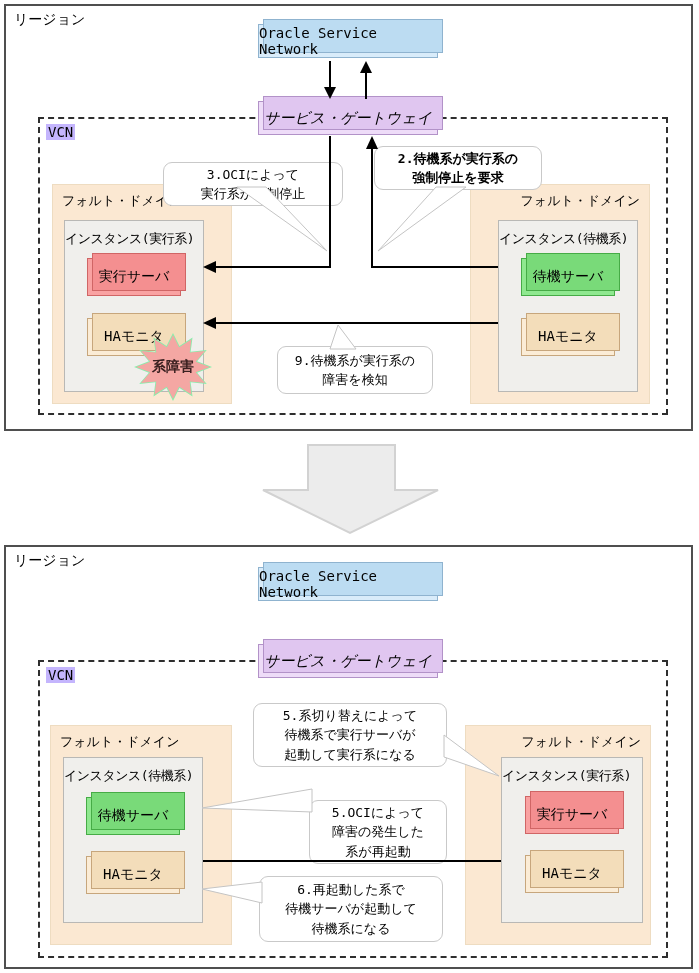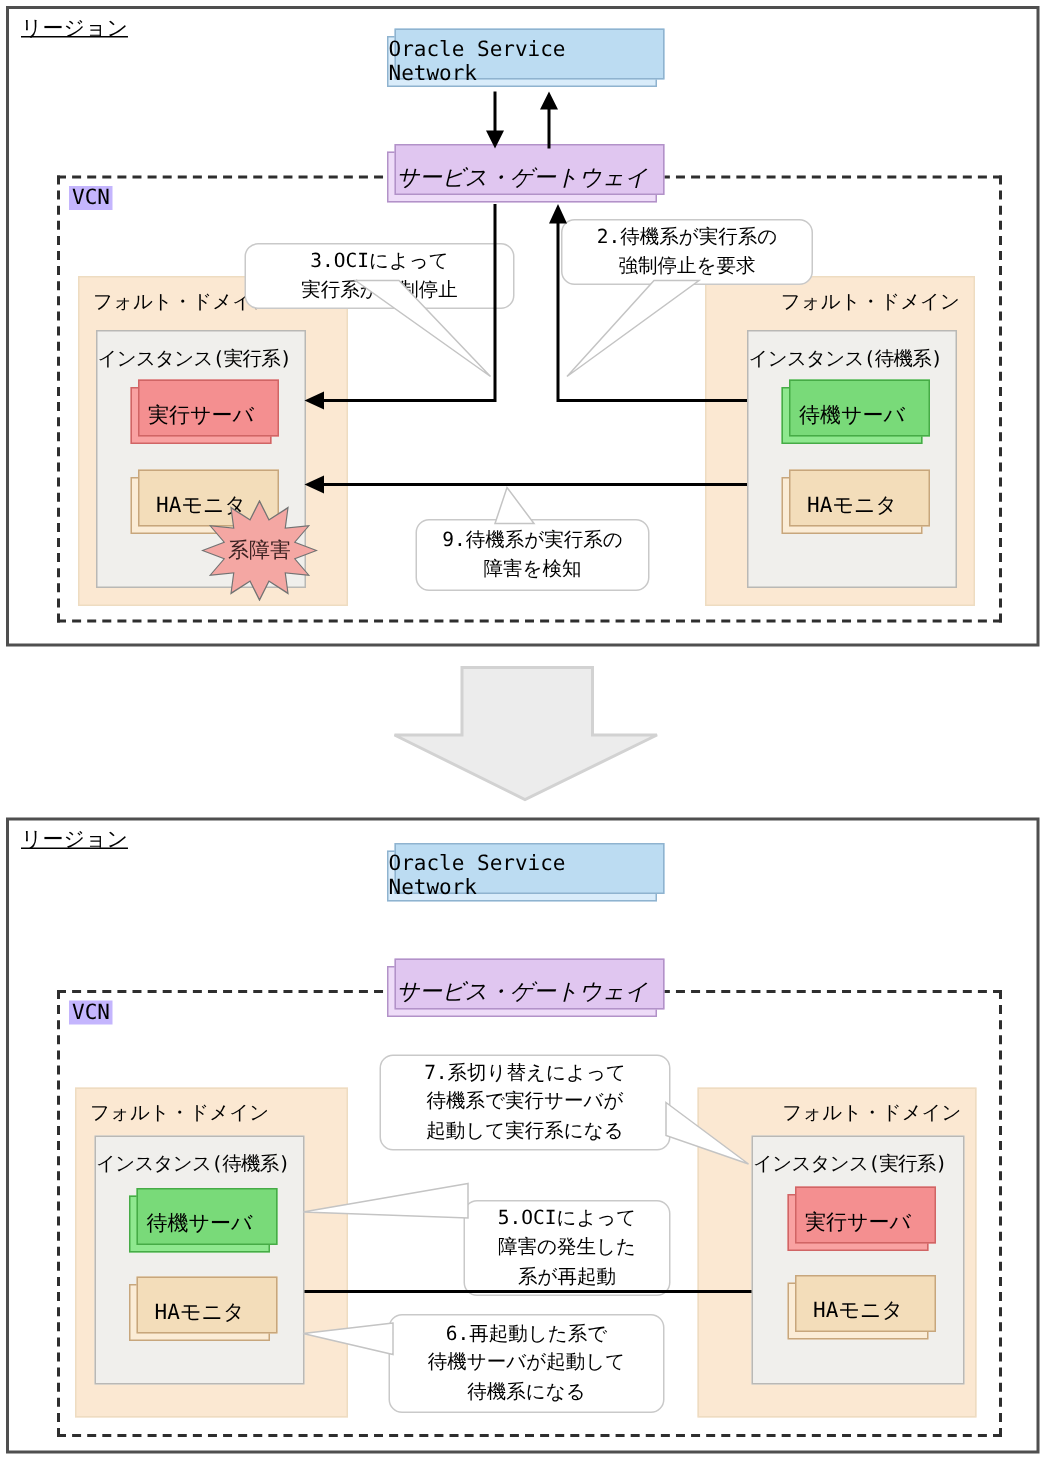--- a/index.html
+++ b/index.html
@@ -1,40 +1,40 @@
 <!DOCTYPE html>
 <html><head>
 <meta charset="utf-8">
 <style>
   html,body{margin:0;padding:0;background:#fff;}
   body{font-family:"DejaVu Sans Mono","Liberation Sans",sans-serif;color:#000;}
   #stage{position:relative;width:699px;height:973px;background:#fff;overflow:hidden;}
   .abs{position:absolute;box-sizing:border-box;}
   .panel{border:2px solid #4f4f4f;background:#fff;}
-  .region-label{font-size:14px;line-height:1;text-decoration:underline;}
+  .region-label{font-size:14px;line-height:1;}
   .vcn{border:2px dashed #2e2e2e;}
   .vcn-label{position:absolute;left:6px;top:5px;font-size:14px;background:#c4b5fd;padding:0 2px;}
   .fd{background:#fbe8d2;border:1px solid #eedcc1;}
   .fd-label{font-size:13px;padding:7px 9px 0 9px;}
   .fd-label.right{text-align:right;}
   .inst{background:#f0efec;border:1px solid #b9b8b5;}
   .inst-label{font-size:13px;text-align:left;padding-top:9px;letter-spacing:-0.5px;}
   .box3d{--bg:#fff;--edge:#eee;--bd:#999;z-index:3;background:var(--bg);border:1px solid var(--bd);
          display:flex;align-items:center;justify-content:center;font-size:14px;}
   .box3d::before{content:"";position:absolute;left:4px;top:-6px;right:-6px;bottom:4px;
          background:var(--edge);border:1px solid var(--bd);z-index:-1;}
   .blue{--bg:#d9ecfa;--edge:#bcdcf2;--bd:#8fb3cf;}
   .purple{--bg:#eedcf8;--edge:#e0c6f0;--bd:#b292c8;font-size:15px;font-style:italic;}
   .redbox{--bg:#f9a2a2;--edge:#f48f90;--bd:#d06565;}
   .greenbox{--bg:#8fe88f;--edge:#79da79;--bd:#46ab46;}
   .tanbox{--bg:#fbecd6;--edge:#f3ddba;--bd:#c7a67c;}
   .callout{background:#fff;border:1px solid #c9c9c9;border-radius:9px;z-index:4;
          display:flex;align-items:center;justify-content:center;text-align:center;
          white-space:pre-line;font-size:13px;line-height:1.5;}
-  .star{z-index:3;clip-path:polygon(100% 50%,80.9% 58.3%,93.3% 75%,72.6% 72.6%,75% 93.3%,58.3% 80.9%,50% 100%,41.7% 80.9%,25% 93.3%,27.4% 72.6%,6.7% 75%,19.1% 58.3%,0% 50%,19.1% 41.7%,6.7% 25%,27.4% 27.4%,25% 6.7%,41.7% 19.1%,50% 0%,58.3% 19.1%,75% 6.7%,72.6% 27.4%,93.3% 25%,80.9% 41.7%);background:#737373;}
+  .star{z-index:3;clip-path:polygon(100% 50%,80.9% 58.3%,93.3% 75%,72.6% 72.6%,75% 93.3%,58.3% 80.9%,50% 100%,41.7% 80.9%,25% 93.3%,27.4% 72.6%,6.7% 75%,19.1% 58.3%,0% 50%,19.1% 41.7%,6.7% 25%,27.4% 27.4%,25% 6.7%,41.7% 19.1%,50% 0%,58.3% 19.1%,75% 6.7%,72.6% 27.4%,93.3% 25%,80.9% 41.7%);background:#86efac;font-weight:bold;}
   .star-inner{position:absolute;inset:2px;clip-path:inherit;background:#f4a7a3;
          display:flex;align-items:center;justify-content:center;font-size:14px;color:#3a2020;}
   #overlay{position:absolute;left:0;top:0;z-index:6;pointer-events:none;}
 </style>
 </head>
 <body>
 
 <div id="stage">
 
   <div class="abs panel" style="left:4px;top:4px;width:689px;height:427px;"></div>
@@ -64,21 +64,21 @@
     <div class="inst-label">インスタンス(待機系)</div>
   </div>
   <div class="abs box3d greenbox" style="left:521px;top:258px;width:94px;height:38px;">待機サーバ</div>
   <div class="abs box3d tanbox" style="left:521px;top:318px;width:94px;height:38px;">HAモニタ</div>
 
   <div class="abs box3d blue" style="left:258px;top:24px;width:180px;height:34px;">Oracle Service Network</div>
   <div class="abs box3d purple" style="left:258px;top:101px;width:180px;height:34px;">サービス・ゲートウェイ</div>
 
   <div class="abs callout" style="left:163px;top:162px;width:180px;height:44px;">3.OCIによって
 実行系が強制停止</div>
-  <div class="abs callout" style="left:374px;top:146px;width:168px;height:44px;">2.待機系が実行系の
+  <div class="abs callout" style="left:374px;top:146px;width:168px;height:44px;font-weight:bold;">2.待機系が実行系の
 強制停止を要求</div>
   <div class="abs callout" style="left:277px;top:346px;width:156px;height:48px;">9.待機系が実行系の
 障害を検知</div>
 
   <div class="abs panel" style="left:4px;top:545px;width:689px;height:424px;"></div>
   <div class="abs region-label" style="left:14px;top:553px;">リージョン</div>
 
   <div class="abs vcn" style="left:38px;top:660px;width:630px;height:298px;">
     <span class="vcn-label">VCN</span>
   </div>
@@ -97,21 +97,21 @@
   </div>
   <div class="abs inst" style="left:501px;top:757px;width:142px;height:166px;">
     <div class="inst-label">インスタンス(実行系)</div>
   </div>
   <div class="abs box3d redbox" style="left:525px;top:796px;width:94px;height:38px;">実行サーバ</div>
   <div class="abs box3d tanbox" style="left:525px;top:855px;width:94px;height:38px;">HAモニタ</div>
 
   <div class="abs box3d blue" style="left:258px;top:567px;width:180px;height:34px;">Oracle Service Network</div>
   <div class="abs box3d purple" style="left:258px;top:644px;width:180px;height:34px;">サービス・ゲートウェイ</div>
 
-  <div class="abs callout" style="left:253px;top:703px;width:194px;height:64px;">7.系切り替えによって
+  <div class="abs callout" style="left:253px;top:703px;width:194px;height:64px;">5.系切り替えによって
 待機系で実行サーバが
 起動して実行系になる</div>
   <div class="abs callout" style="left:309px;top:800px;width:138px;height:64px;">5.OCIによって
 障害の発生した
 系が再起動</div>
   <div class="abs callout" style="left:259px;top:876px;width:184px;height:66px;">6.再起動した系で
 待機サーバが起動して
 待機系になる</div>
 
   <svg id="overlay" width="699" height="973" viewBox="0 0 699 973">

